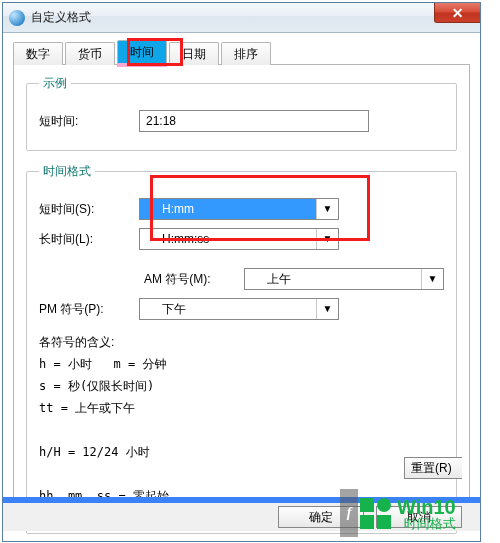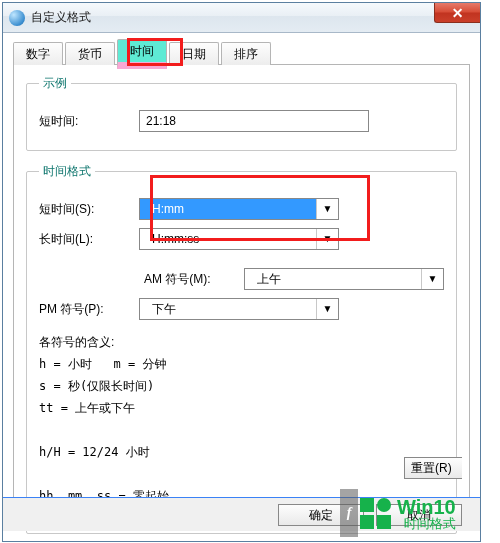--- a/index.html
+++ b/index.html
@@ -69,22 +69,22 @@
     border: 1px solid #b5b5b5;
     border-bottom: none;
     margin-right: 2px;
     background: linear-gradient(to bottom, #fdfdfd, #ededed);
     border-top-left-radius: 2px;
     border-top-right-radius: 2px;
     position: relative;
     top: 1px;
   }
   .tab.active {
-    background: #5eead4;
-    border-bottom: 7px solid #f9a8d4;
+    background: #0ea5e9;
+    border-bottom: 4px solid #f9a8d4;
   }
   .red-tab-highlight {
     position: absolute;
     border: 3px solid #f21c1c;
     left: 124px; top: 35px;
     width: 56px; height: 28px;
     z-index: 3;
     pointer-events: none;
   }
   .tab-panel {
@@ -117,21 +117,21 @@
     flex: none; width: 200px;
     height: 22px;
     border: 1px solid #888;
     background: #fff;
     display: flex;
     align-items: center;
     position: relative;
   }
   .combo .combo-text {
     flex: 1;
-    padding: 0 12px;
+    padding: 0 22px;
     line-height: 20px;
   }
   .combo .combo-text.sel {
     background: #3399ff;
     color: #fff;
   }
   .combo .caret {
     width: 22px;
     text-align: center;
     border-left: 1px solid #c8c8c8;
@@ -164,21 +164,21 @@
     background: linear-gradient(to bottom,#fdfdfd,#e9e9e9);
     line-height: 20px;
     padding: 0 6px;
     text-align: left;
   }
   .dlg-buttons {
     position: absolute;
     bottom: 10px; left: 0; right: 0;
     height: 34px;
     background: #f0f0f0;
-    border-top: 1px solid #3b82f6;
+    border-top: 6px solid #3b82f6;
     display: flex;
     justify-content: flex-end;
     align-items: center;
     padding-right: 18px;
     gap: 12px;
   }
   .btn {
     min-width: 86px; height: 22px;
     border: 1px solid #888;
     background: linear-gradient(to bottom,#fdfdfd,#e9e9e9);

